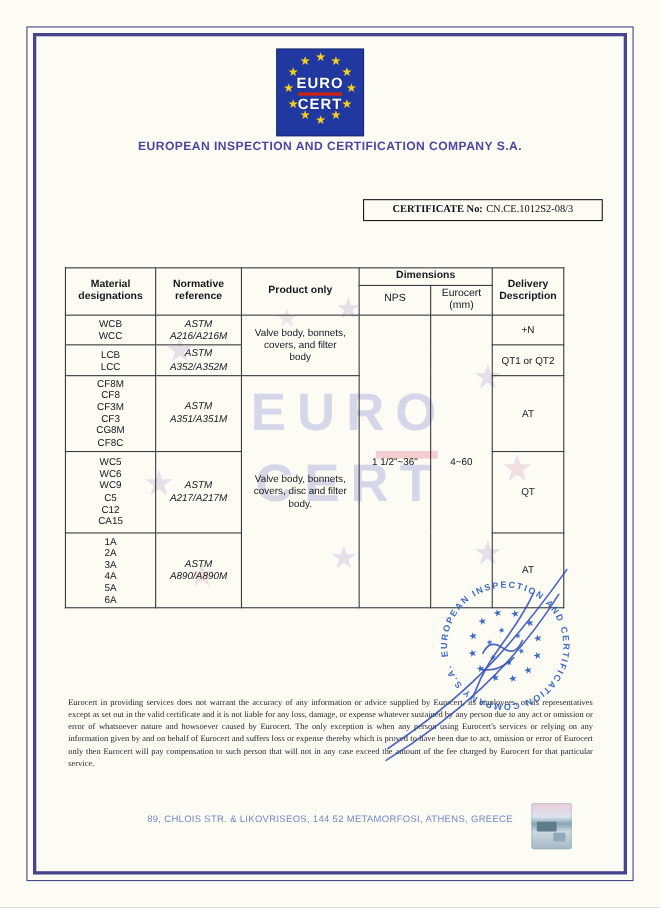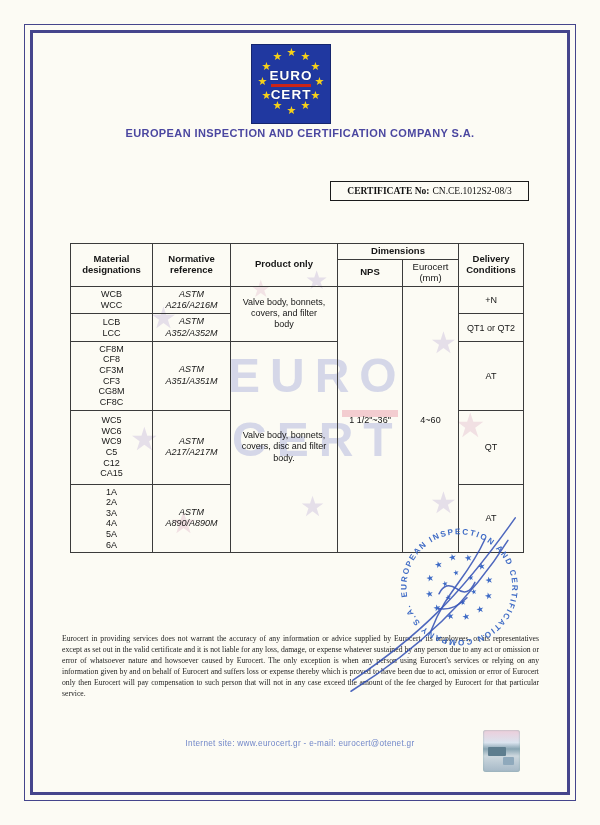--- a/index.html
+++ b/index.html
@@ -20,39 +20,39 @@
   .logo .star { position: absolute; color: #f6d019; font-size: 11px; line-height: 10px; width: 11px; text-align: center; }
   .logo-word { position: absolute; left: 0; width: 78px; text-align: center; color: #fff;
     font-weight: bold; font-size: 13.5px; letter-spacing: 1px; text-shadow: 0 0 1px #0a1a5a; }
   .logo-euro { top: 23px; }
   .logo-cert { top: 42px; }
   .logo-bar { position: absolute; left: 19px; top: 38.5px; width: 40px; height: 3.5px; background: #cc2418; }
 
   .company-name { position: absolute; left: 0; top: 127px; width: 600px; text-align: center;
     color: #4b47a0; font-weight: bold; font-size: 11px; letter-spacing: 0.4px; }
 
-  .cert-box { position: absolute; left: 330px; top: 181px; width: 199px; height: 20px;
+  .cert-box { position: absolute; left: 330px; top: 181px; width: 218px; height: 20px;
     border: 1.5px solid #1a1a1a; display: flex; align-items: center; justify-content: center;
     font-family: "Liberation Serif", serif; font-size: 9.5px; color: #111; background: rgba(252,251,244,0.6); }
   .cert-box b { margin-right: 3px; }
 
   .section-title { position: absolute; left: 0; top: 213px; width: 600px; text-align: center;
     font-family: "Liberation Serif", serif; font-weight: bold; font-size: 11.5px; color: #1a1a1a; }
 
   
   .watermark { position: absolute; left: 0; top: 240px; width: 600px; height: 330px; z-index: 0; pointer-events: none; }
   .wm-word { position: absolute; font-weight: bold; font-size: 48px; letter-spacing: 10px;
     color: rgba(122, 132, 205, 0.30); }
   .wm-euro { left: 228px; top: 108px; }
   .wm-cert { left: 232px; top: 172px; }
   .wm-bar { position: absolute; left: 342px; top: 170px; width: 56px; height: 7px; background: rgba(225,110,135,0.32); }
   .wm-star { position: absolute; color: rgba(150,125,195,0.22); }
 
   
-  table.spec { position: absolute; left: 70px; top: 243px; width: 453px; z-index: 1;
+  table.spec { position: absolute; left: 59px; top: 243px; width: 453px; z-index: 1;
     border-collapse: collapse; table-layout: fixed; background: transparent;
     font-size: 9px; color: #161616; padding-left: 16px; }
   table.spec th, table.spec td { border: 1px solid #3b3b3b; padding: 2px 3px; vertical-align: middle; overflow: hidden; }
   table.spec { border: 1.5px solid #2e2e2e; }
   table.spec th { font-weight: bold; font-size: 9.5px; text-align: center; line-height: 1.15; }
   .pre { white-space: pre-line; }
   tr.hA { height: 16px; } tr.hB { height: 23px; }
   tr.r0 { height: 25px; margin-top: 32px; } tr.r1 { height: 26px; } tr.r2 { height: 63px; }
   tr.r3 { height: 74px; } tr.r4 { height: 66px; }
   td.mat { text-align: center; line-height: 1.18; }
@@ -149,24 +149,24 @@
     </colgroup>
     <thead>
       <tr class="hA">
         <th rowspan="2" class="pre">Material
 designations</th>
         <th rowspan="2" class="pre">Normative
 reference</th>
         <th rowspan="2">Product only</th>
         <th colspan="2">Dimensions</th>
         <th rowspan="2" class="pre">Delivery
-Conditions</th>
+Description</th>
       </tr>
       <tr class="hB">
-        <th style="font-weight:bold">NPS</th>
+        <th style="font-weight:normal">NPS</th>
         <th style="font-weight:normal" class="pre">Eurocert
 (mm)</th>
       </tr>
     </thead>
     <tbody>
       <tr class="r0">
         <td class="mat pre">WCB
 WCC</td>
         <td class="ref pre">ASTM
 A216/A216M</td>
@@ -253,21 +253,21 @@
         <path class="sig" d="M 28,98 C 52,62 74,56 100,22"></path>
         <path class="sig" d="M 44,64 q 9,-11 18,-1 q 9,11 19,-2"></path>
         <path class="sig" d="M 40,78 q 14,6 30,-4"></path>
       </g>
     </svg>
   </div>
 
   <div class="disclaimer">Eurocert in providing services does not warrant the accuracy of any information or advice supplied by Eurocert, its employees, or its representatives except as set out in the valid certificate and it is not liable for any loss, damage, or expense whatever sustained by any person due to any act or omission or error of whatsoever nature and howsoever caused by Eurocert. The only exception is when any person using Eurocert's services or relying on any information given by and on behalf of Eurocert and suffers loss or expense thereby which is proved to have been due to act, omission or error of Eurocert only then Eurocert will pay compensation to such person that will not in any case exceed the amount of the fee charged by Eurocert for that particular service.</div>
 
   <div class="footer">
-    <div class="f3">Internet site: www.eurocert.gr - e-mail: eurocert@otenet.gr</div>
+    <div class="f1">89, CHLOIS STR. &amp; LIKOVRISEOS, 144 52 METAMORFOSI, ATHENS, GREECE</div>
   </div>
 
   <div class="sticker">
     <span class="chip"></span>
     <span class="chip2"></span>
   </div>
 
 </div>
 
 </body></html>

